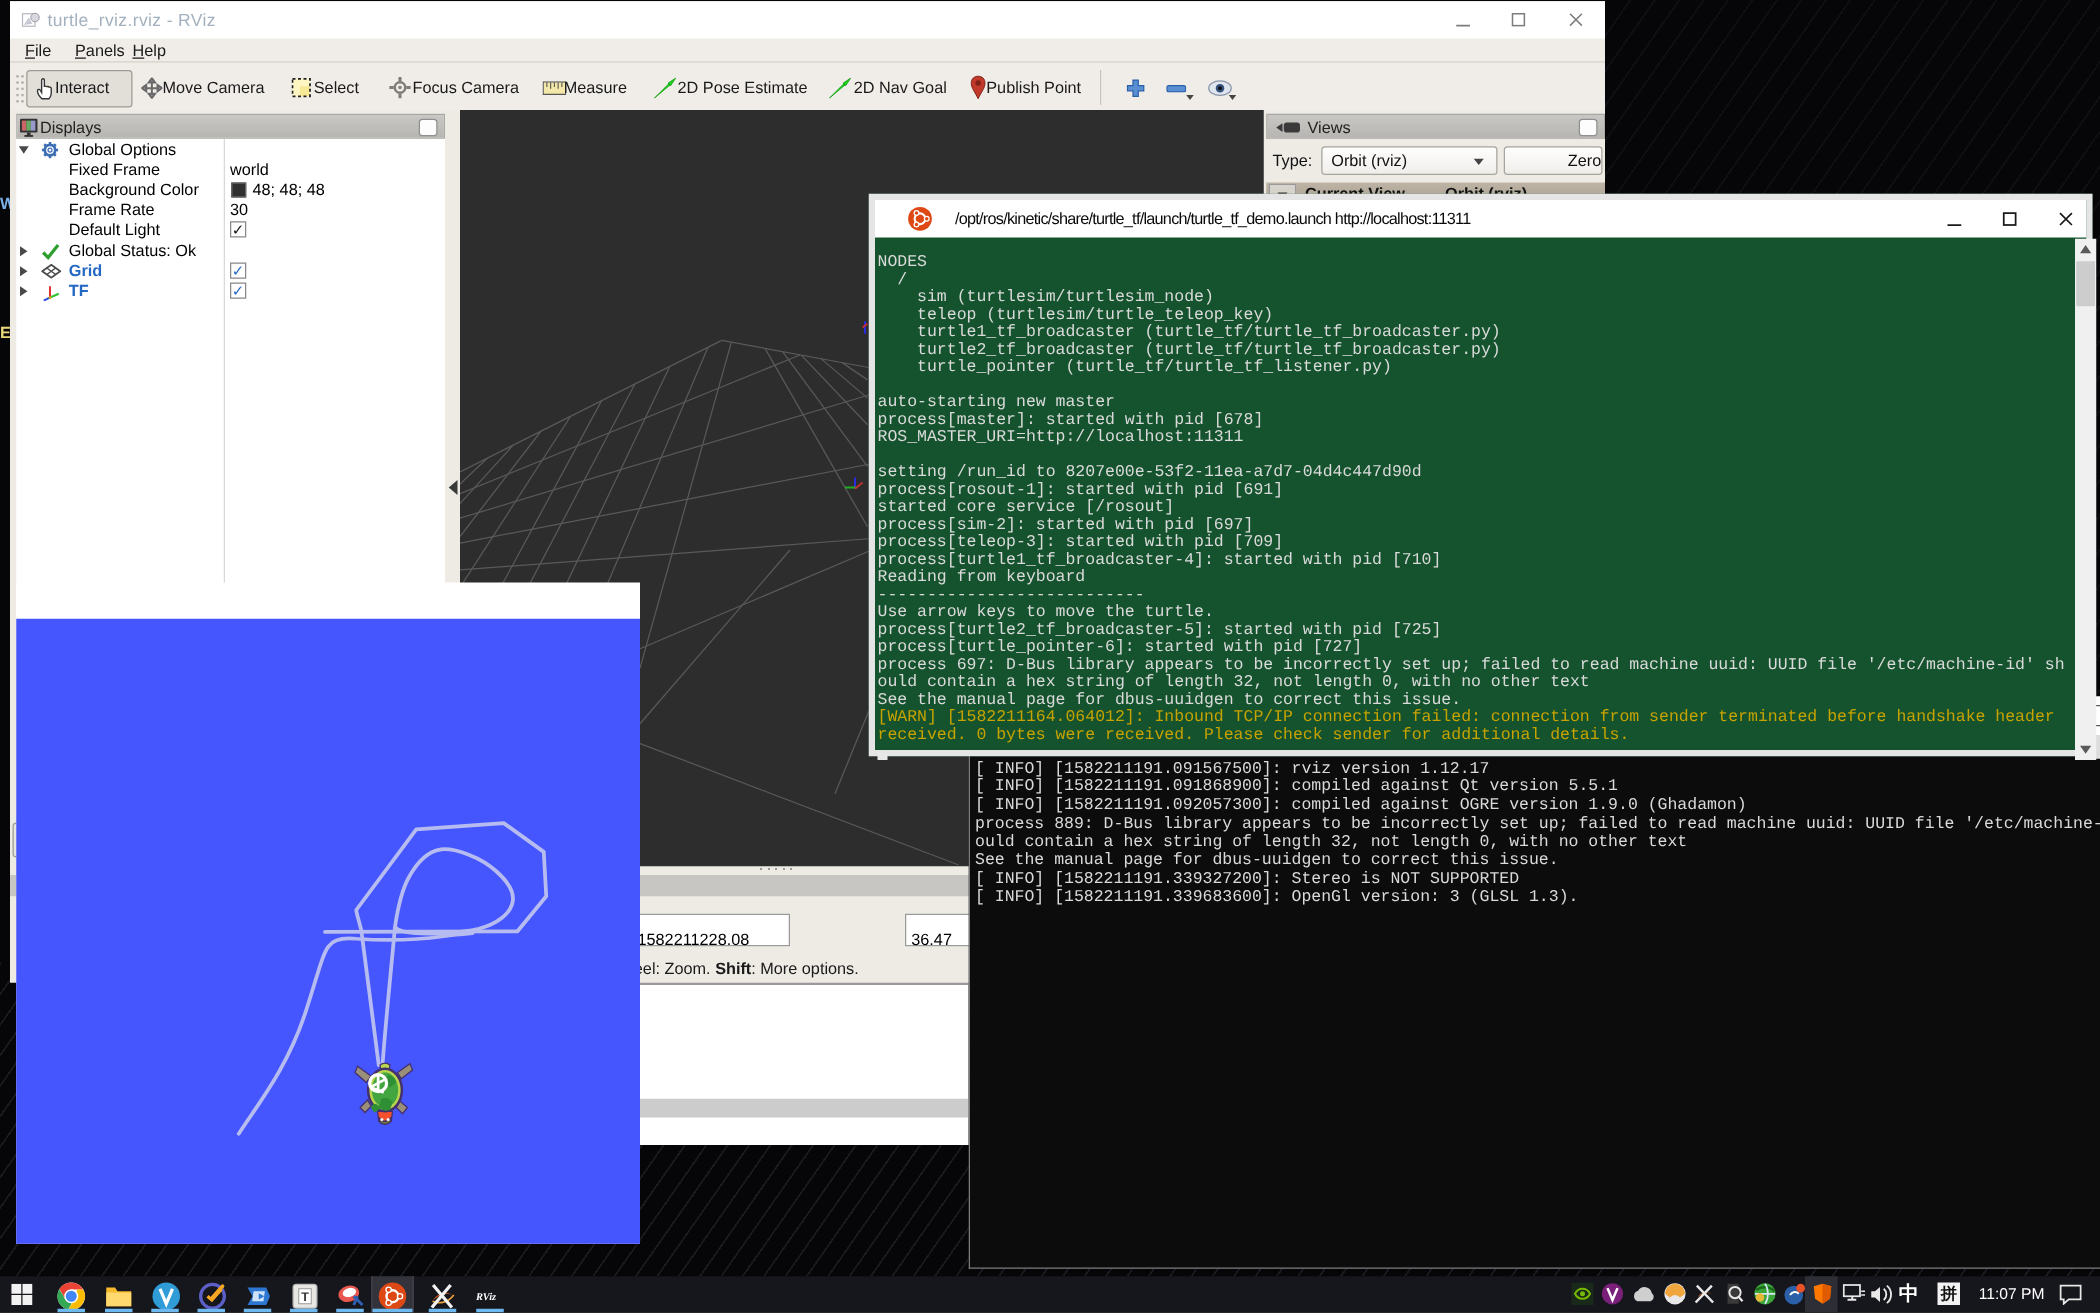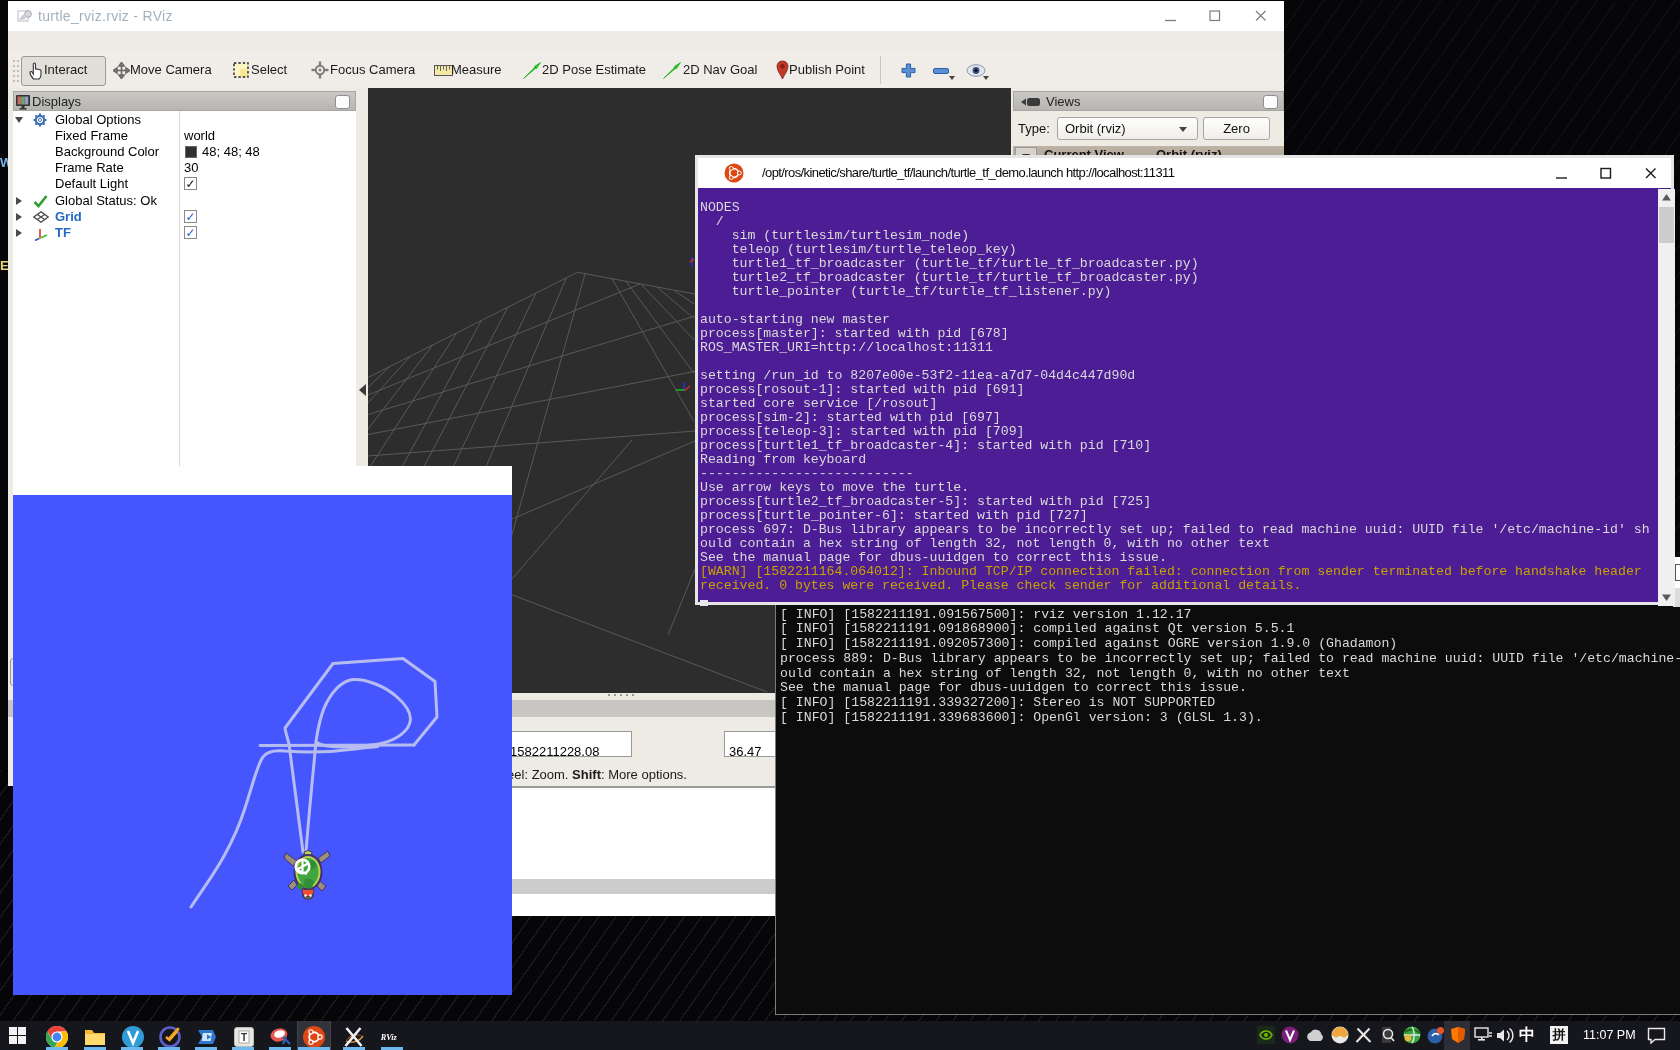--- a/index.html
+++ b/index.html
@@ -42,21 +42,21 @@
   
   #timepanel { left:0px; top:698px; width:1276px; height:62px; background:#eeebe5; }
   #statusbar { left:0px; top:760px; width:1276px; height:25px; background:#eeebe5; font-size:13px; color:#1a1a1a; }
   .inputbox { position:absolute; height:21px; background:#fff; border:1px solid #9a9a9a; font-size:13px; color:#000; padding:12px 4px; }
   
   #tsim { left:13px; top:466px; width:499px; height:529px; background:#fff; }
   #tsim-title { position:absolute; left:0; top:0; width:100%; height:29px; background:#fff; }
   #tsim-canvas { position:absolute; left:0; top:29px; width:499px; height:500px; background:rgb(69,86,255); }
   
   #term2 { left:775px; top:557px; width:905px; height:458px; background:#0c0c0c; border-left:1px solid #7c7c7c; border-bottom:1px solid #7c7c7c; }
-  #term1 { left:695px; top:155px; width:979px; height:450px; background:#4c1d95; border:3px solid #e5e5e5; }
+  #term1 { left:695px; top:155px; width:979px; height:450px; background:#14532d; border:5px solid #e5e5e5; }
   #term1-title { position:absolute; left:0; top:0; width:100%; height:30px; background:#fff; }
   pre.cons { font-family:"Liberation Mono", monospace; font-size:13.2px; line-height:14px; color:#dadada; }
   
   #taskbar { left:0; top:1021px; width:1680px; height:29px; background:#16161d; }
   .tbicon { position:absolute; top:4px; width:24px; height:24px; }
   .underl { position:absolute; top:26px; height:3px; background:#6cb8ef; }
 </style>
 </head>
 <body>
 <div id="desk" class="abs"></div>
@@ -75,20 +75,25 @@
       <rect x="1" y="3" width="10" height="10" fill="none" stroke="#b9b9c4" stroke-width="1"></rect>
       <circle cx="11" cy="6" r="3.4" fill="#d8d8de" stroke="#9a9aa8" stroke-width="0.8"></circle>
       <path d="M2 12 L6 6 L9 11 Z" fill="#c9c9d4"></path>
     </svg>
     <span class="t">turtle_rviz.rviz - RViz</span>
     <svg class="abs" style="left:1149px; top:6px;" width="120" height="18" viewBox="0 0 120 18">
       <line x1="8" y1="13.5" x2="19" y2="13.5" stroke="#7d7d7d" stroke-width="1.3"></line>
       <rect x="53" y="4" width="9.5" height="9.5" fill="none" stroke="#7d7d7d" stroke-width="1.2"></rect>
       <path d="M99 4 L108.5 13.5 M108.5 4 L99 13.5" stroke="#7d7d7d" stroke-width="1.2"></path>
     </svg>
+  </div>
+  <div id="rviz-menu" class="abs">
+    <span style="left:12px;"><u>F</u>ile</span>
+    <span style="left:52px;"><u>P</u>anels</span>
+    <span style="left:98px;"><u>H</u>elp</span>
   </div>
   <div id="rviz-toolbar" class="abs">
 
     <svg class="abs" style="left:3px; top:8px;" width="12" height="24" viewBox="0 0 12 24">
       <g fill="#b4b1ab">
         <circle cx="3" cy="2" r="1.1"></circle>
           <circle cx="7" cy="2" r="1.1"></circle>
         <circle cx="3" cy="7" r="1.1"></circle>
           <circle cx="7" cy="7" r="1.1"></circle>
         <circle cx="3" cy="12" r="1.1"></circle>
@@ -306,21 +311,21 @@
         <rect x="7" y="2" width="13" height="8" rx="2.5" fill="#3a3a3a"></rect>
       </svg>
       <span class="abs" style="left:32px; top:2px;">Views</span>
       <span class="floatbtn"></span>
     </div>
     <span class="abs" style="left:5px; top:30px; font-size:13px; color:#111;">Type:</span>
     <div class="abs" style="left:44px; top:26px; width:141px; height:23px; background:linear-gradient(#fefefe,#f0eeea); border:1px solid #a8a5a0; border-radius:3px;">
       <span class="abs" style="left:7px; top:3px; font-size:13px; color:#111;">Orbit (rviz)</span>
       <span class="abs" style="left:121px; top:9px; width:0; height:0; border-top:5px solid #444; border-left:4.5px solid transparent; border-right:4.5px solid transparent;"></span>
     </div>
-    <div class="abs" style="left:190px; top:26px; width:67px; height:23px; background:linear-gradient(#fefefe,#f0eeea); border:1px solid #a8a5a0; border-radius:3px; text-align:center; font-size:13px; color:#111; line-height:21px;">Zero</div>
+    <div class="abs" style="left:190px; top:26px; width:79px; height:23px; background:linear-gradient(#fefefe,#f0eeea); border:1px solid #a8a5a0; border-radius:3px; text-align:right; font-size:13px; color:#111; line-height:21px;">Zero</div>
     <div class="abs" style="left:0px; top:55px; width:271px; height:17px; background:linear-gradient(#bdb4a6,#a99f90); font-size:13px; font-weight:bold; color:#111;">
       <span class="abs" style="left:2px; top:1px; width:22px; height:14px; background:#d6d3cd; border:1px solid #999; text-align:center;"><span style="display:inline-block; width:0; height:0; border-top:5px solid #333; border-left:4px solid transparent; border-right:4px solid transparent; vertical-align:middle;"></span></span>
       <span class="abs" style="left:31px; top:1px;">Current View</span>
       <span class="abs" style="left:143px; top:1px;">Orbit (rviz)</span>
     </div>
     <div class="abs" style="left:0px; top:72px; width:271px; height:530px; background:#fff;"></div>
   </div>
   <div id="timepanel" class="abs">
     <div class="abs" style="left:0; top:1px; width:1276px; height:17px; background:#c8c6c2;"></div>
     <div class="inputbox" style="left:497px; top:32px; width:127px;">1582211228.08</div>

